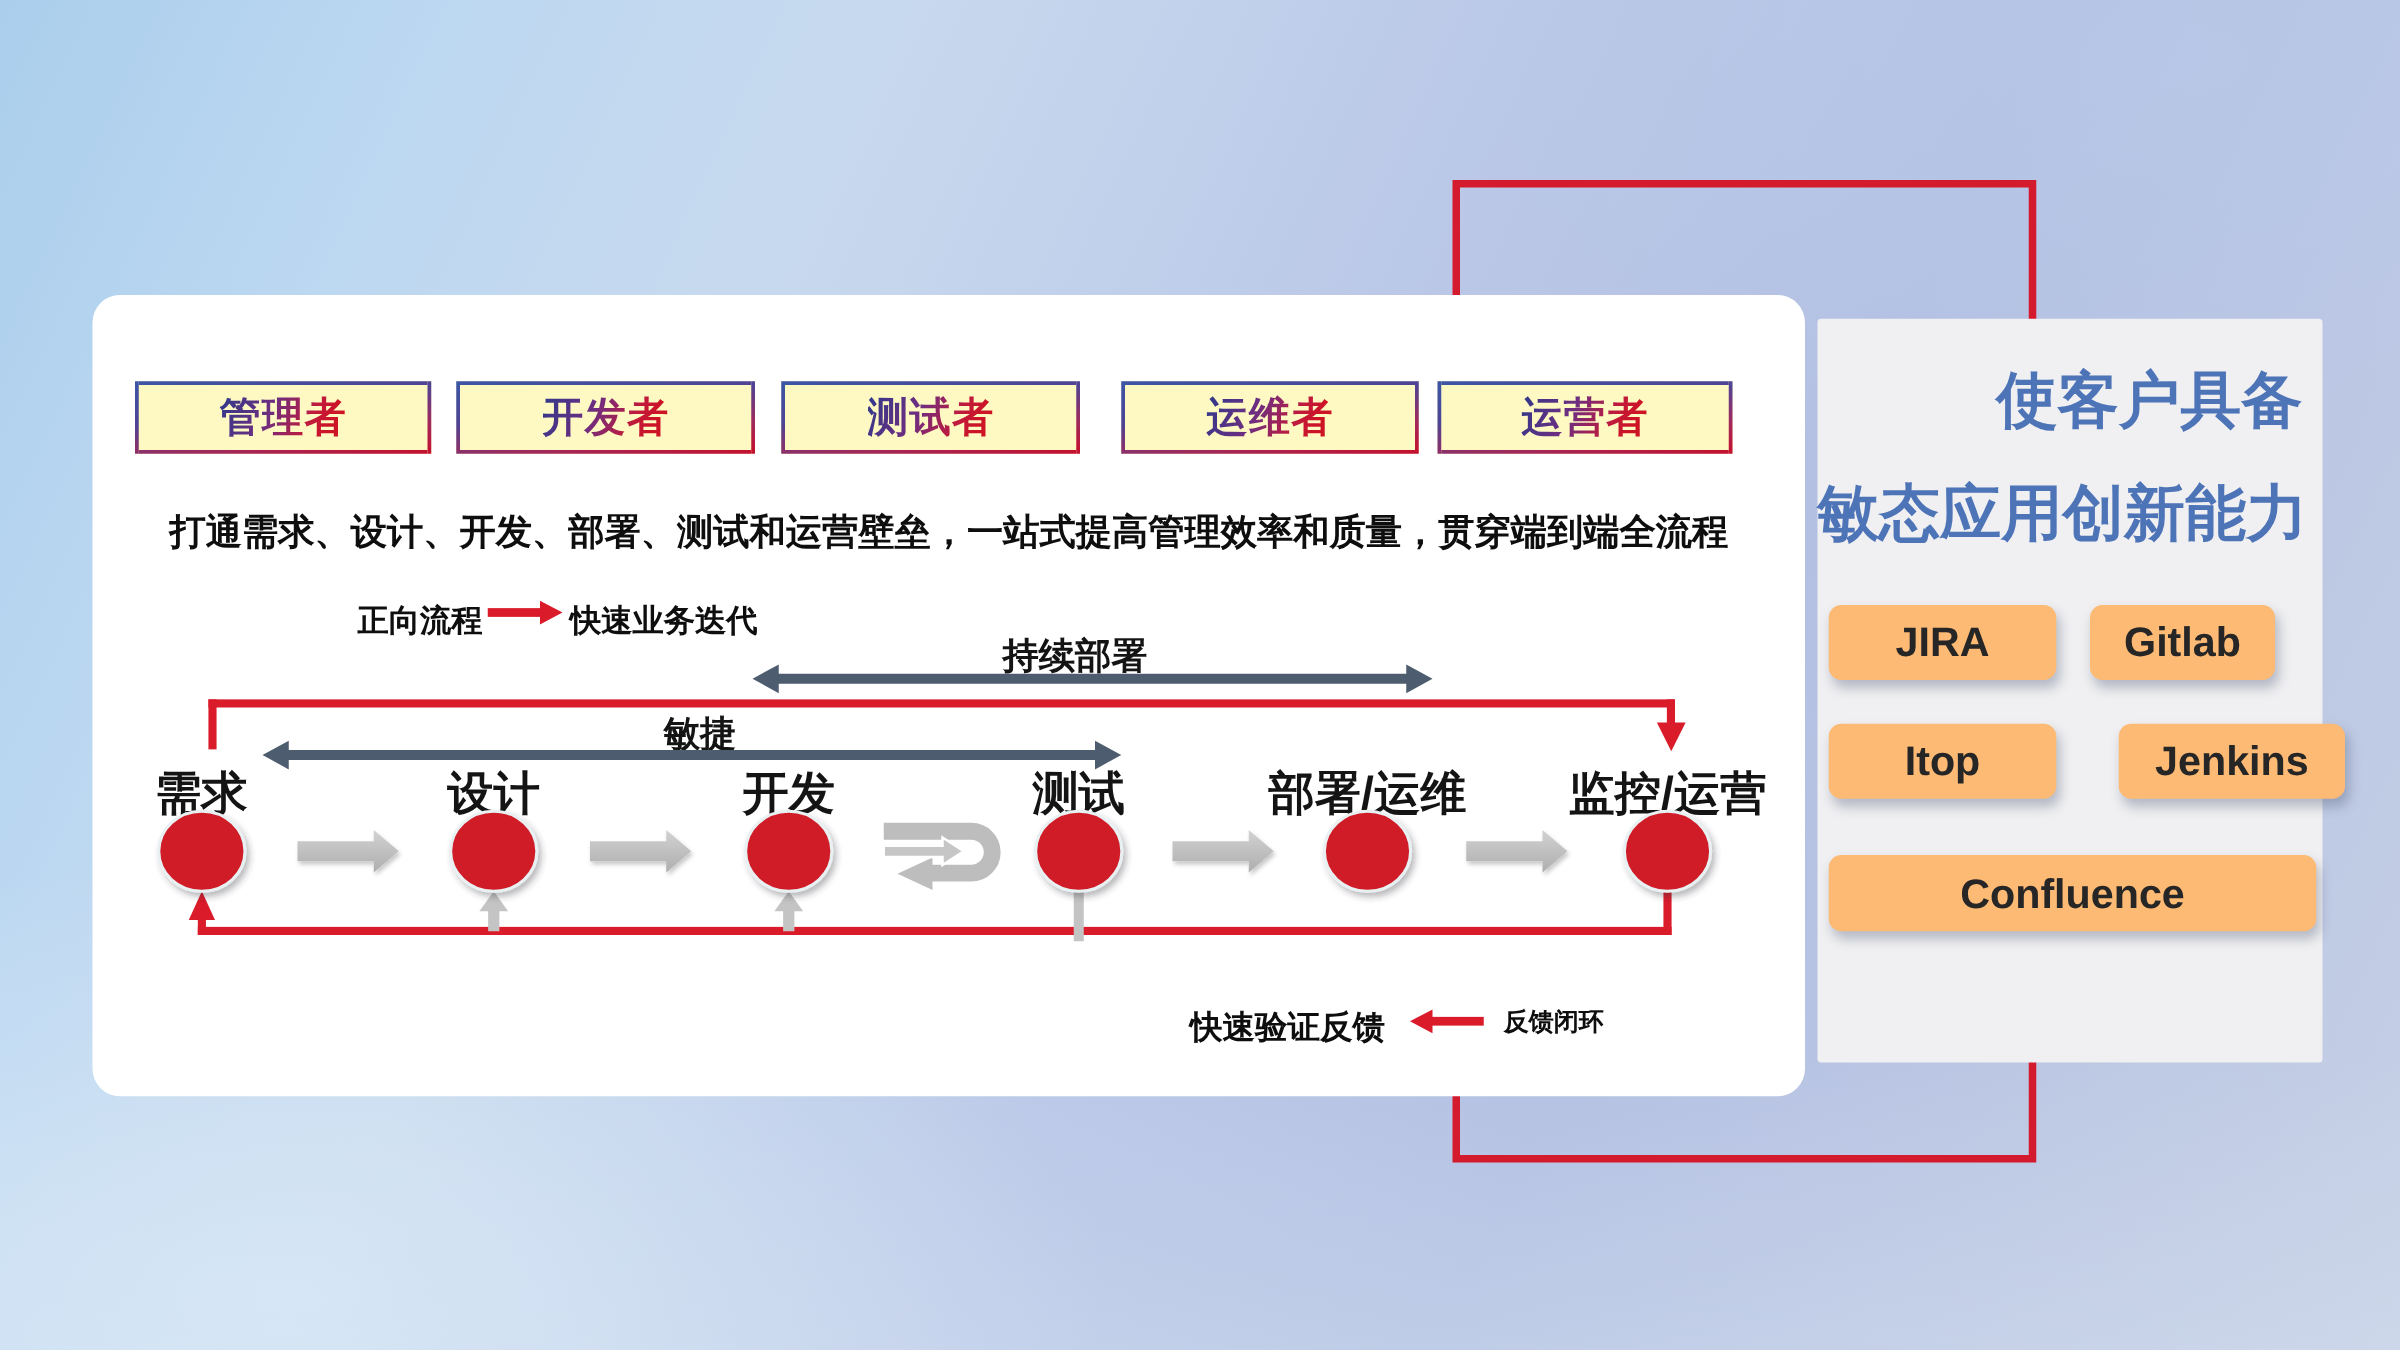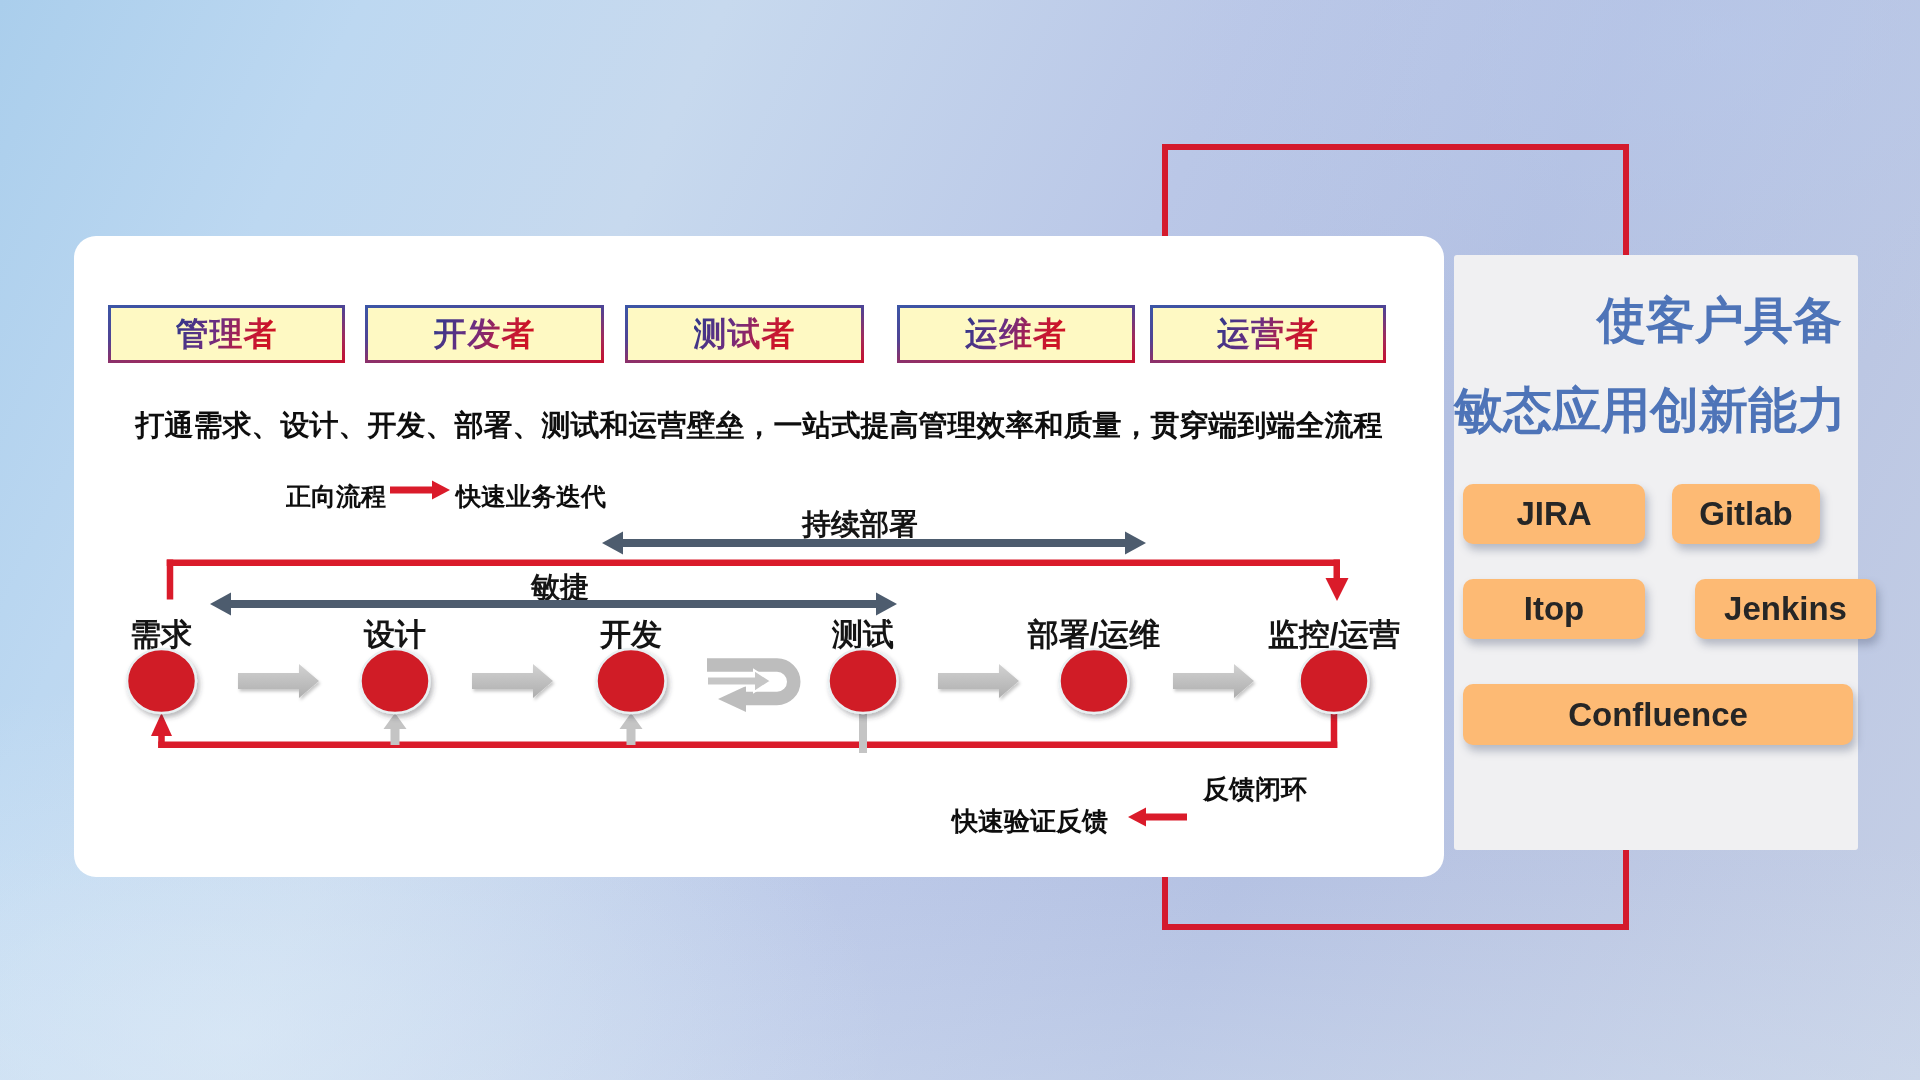--- a/index.html
+++ b/index.html
@@ -58,30 +58,30 @@
 
   #headline {
     left:74px; top:406px; width:1370px; text-align:center;
     font-size:29px; font-weight:bold; color:#0e0e0e; letter-spacing:0;
   }
 
   .legend-text { font-size:25px; font-weight:bold; color:#0e0e0e; }
   #legend-forward-label { left:286px; top:480px;font-family:Liberation Mono, monospace; }
   #legend-forward-desc  { left:456px; top:480px; }
   #legend-feedback-desc  { left:952px;  top:804px; font-size:26px; }
-  #legend-feedback-label { left:1203px; top:772px; font-size:26px; }
+  #legend-feedback-label { left:1203px; top:804px; font-size:20px; }
 
   .flow-label { font-size:29px; font-weight:bold; color:#141414; text-align:center; }
   #label-cd    { left:760px; width:200px; top:505px; }
   #label-agile { left:460px; width:200px; top:568px; }
 
   
   .stage-label {
     position:absolute; top:620px; height:30px; line-height:30px;
-    font-size:31px; font-weight:bold; color:#141414; text-align:center;
+    font-size:37px; font-weight:bold; color:#141414; text-align:center;
   }
 
   #svg-layer { left:0; top:0; }
 
   
   #side-title-1, #side-title-2 {
     left:1454px; width:388px; text-align:right; white-space:nowrap;
     font-size:49px; font-weight:bold; color:#4e74b8; letter-spacing:0;
   }
   #side-title-1 { top:288px; }

